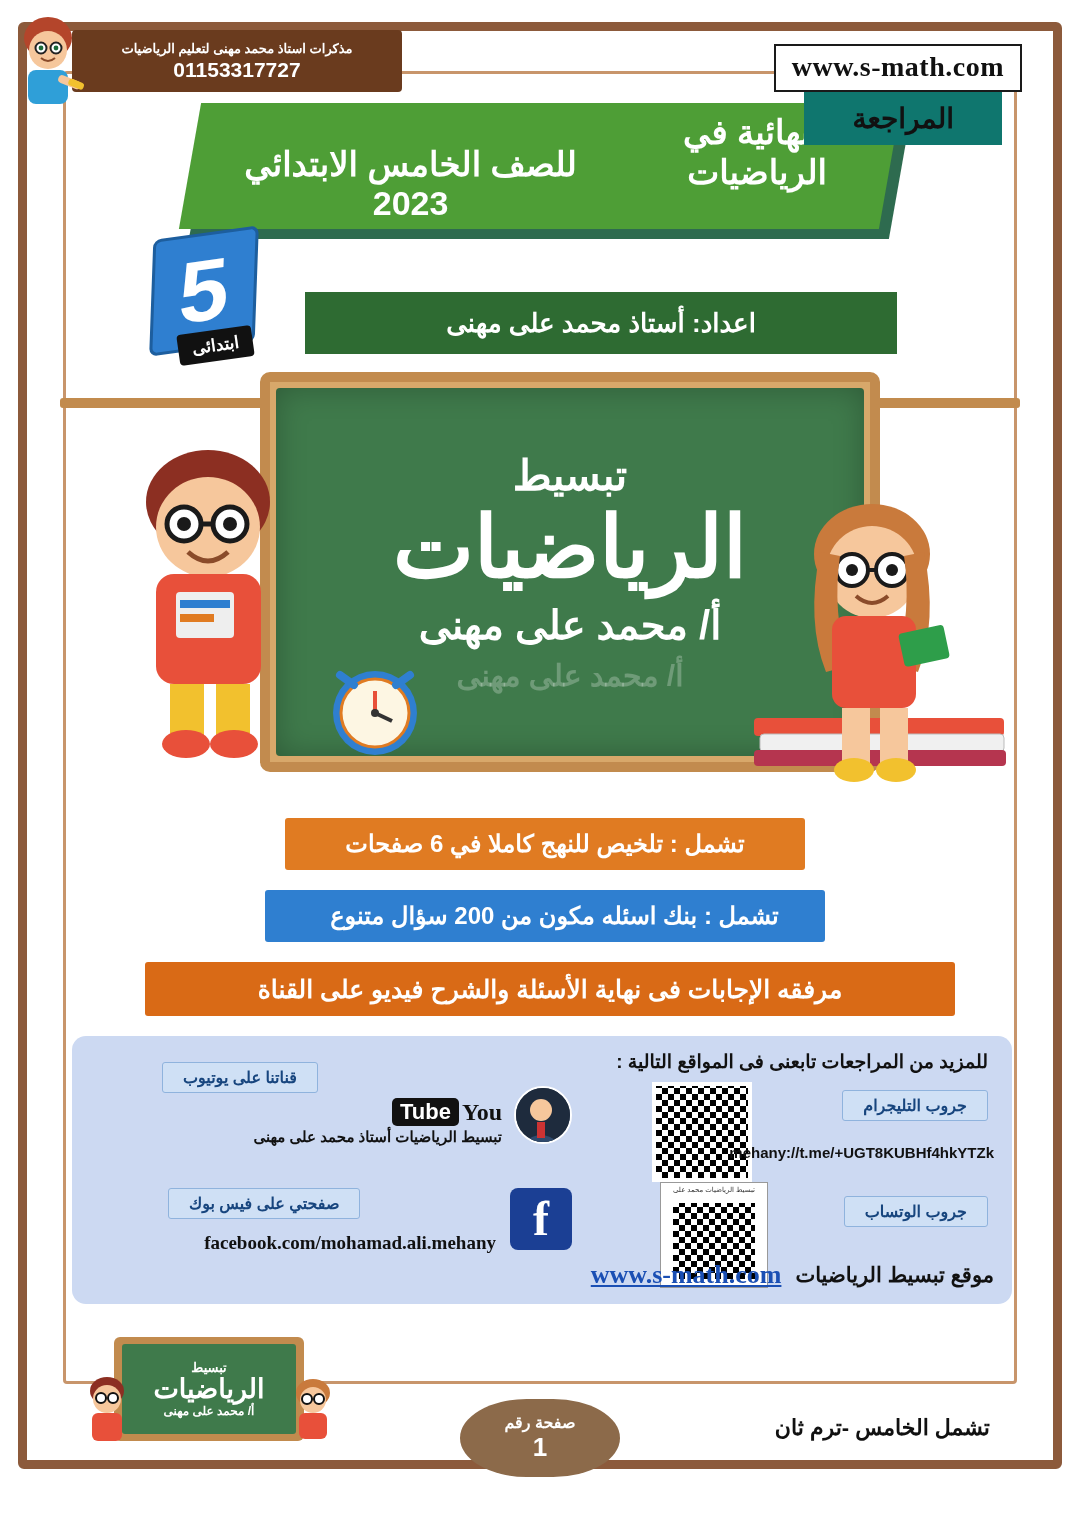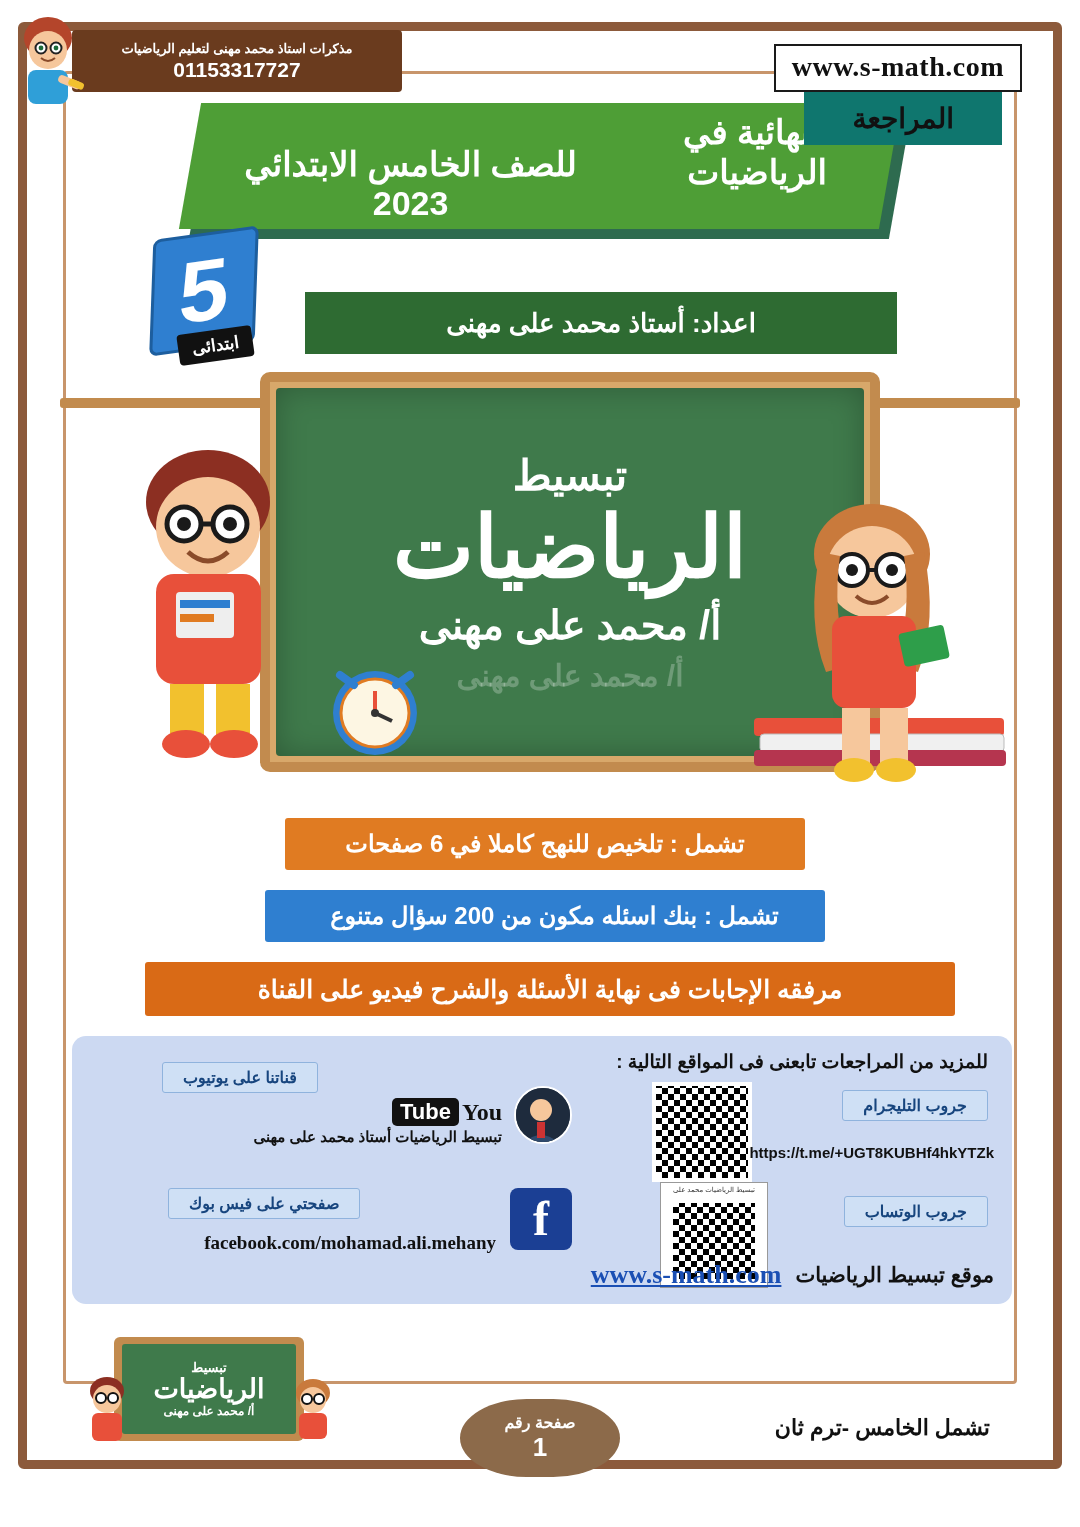--- a/index.html
+++ b/index.html
@@ -357,21 +357,21 @@
 
   <div class="bar bar1">تشمل : تلخيص للنهج كاملا في 6 صفحات</div>
   <div class="bar bar2">تشمل : بنك اسئله مكون من 200 سؤال متنوع</div>
   <div class="bar bar3">مرفقه الإجابات فى نهاية الأسئلة والشرح فيديو على القناة</div>
 
   <div class="contact-panel">
     <div class="cp-right-title">للمزيد من المراجعات تابعنى فى المواقع التالية :</div>
 
     <div class="tag-blue tg-tag">جروب التليجرام</div>
     <div class="qr qr1"></div>
-    <div class="tg-link">https://t.me/+UGT8KUBHf4hkYTZk</div>
+    <div class="tg-link">mehany://t.me/+UGT8KUBHf4hkYTZk</div>
 
     <div class="tag-blue wa-tag">جروب الوتساب</div>
     <div class="qr2-wrap">
       <div class="qr2-cap">تبسيط الرياضيات محمد على</div>
       <div class="qr" style="position:absolute;left:8px;top:16px;width:90px;height:84px;"></div>
     </div>
 
     <div class="yt-row">
       <div class="avatar">
         <svg viewBox="0 0 58 58" width="58" height="58">

